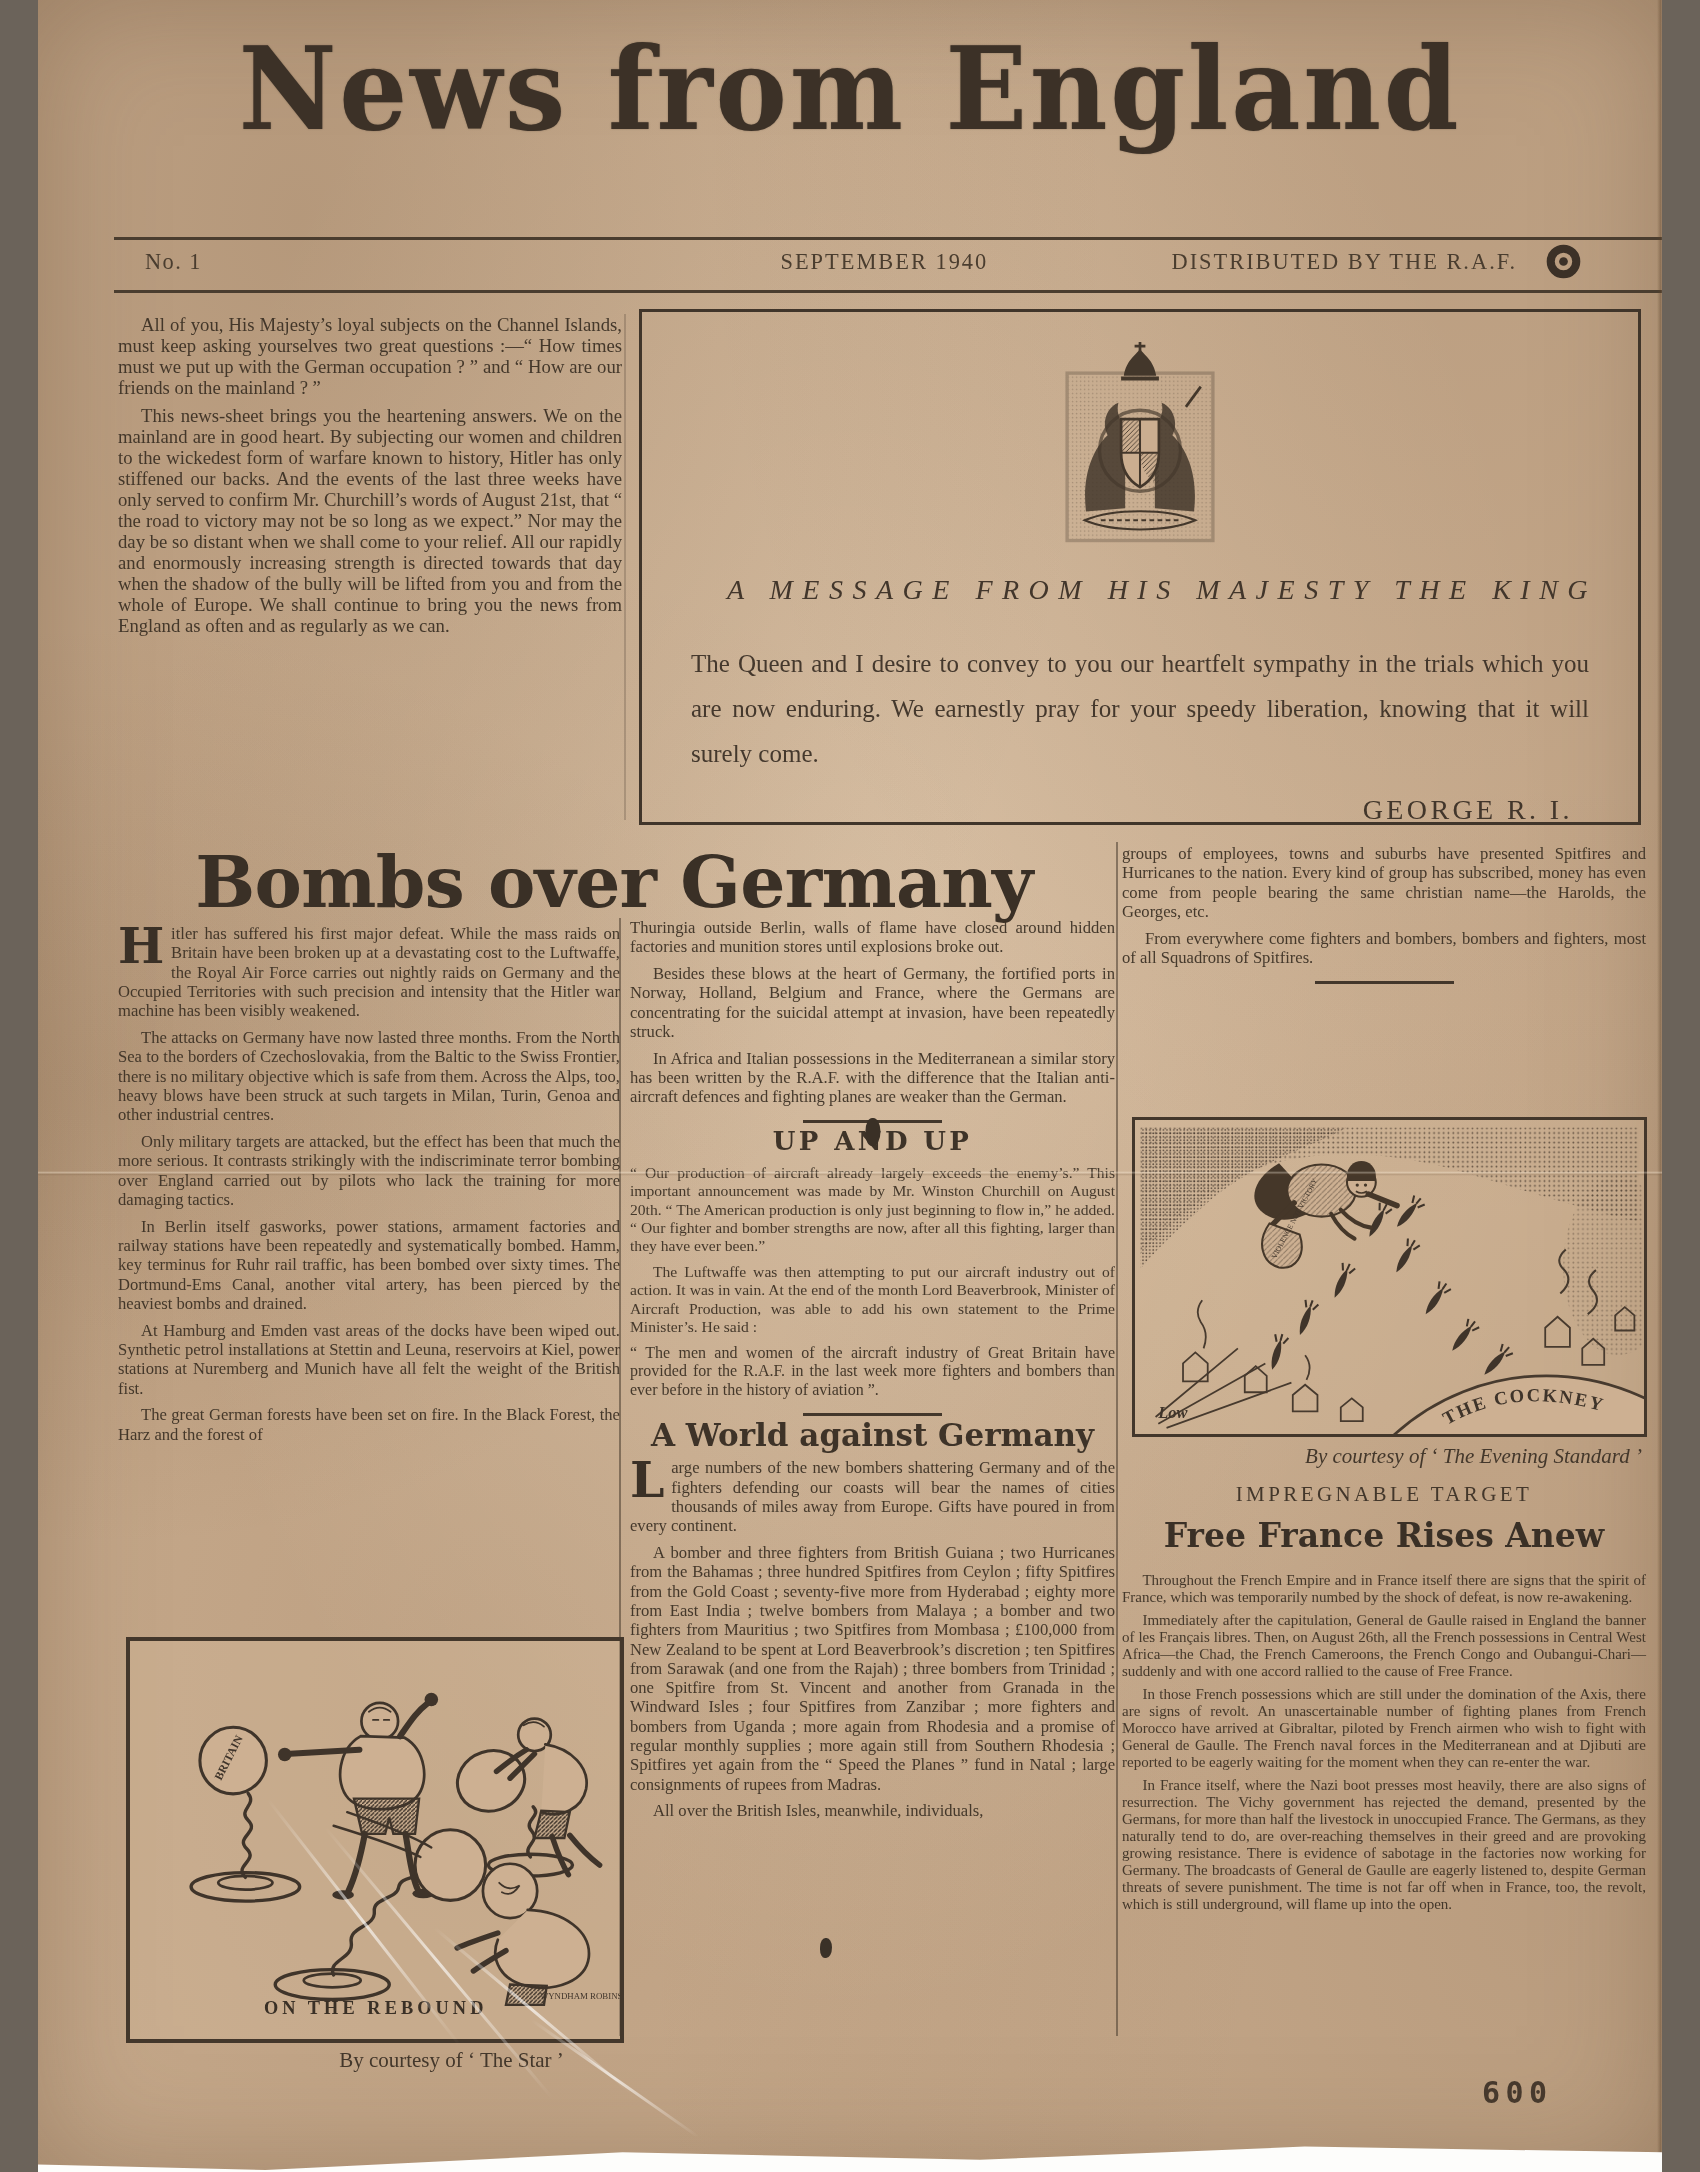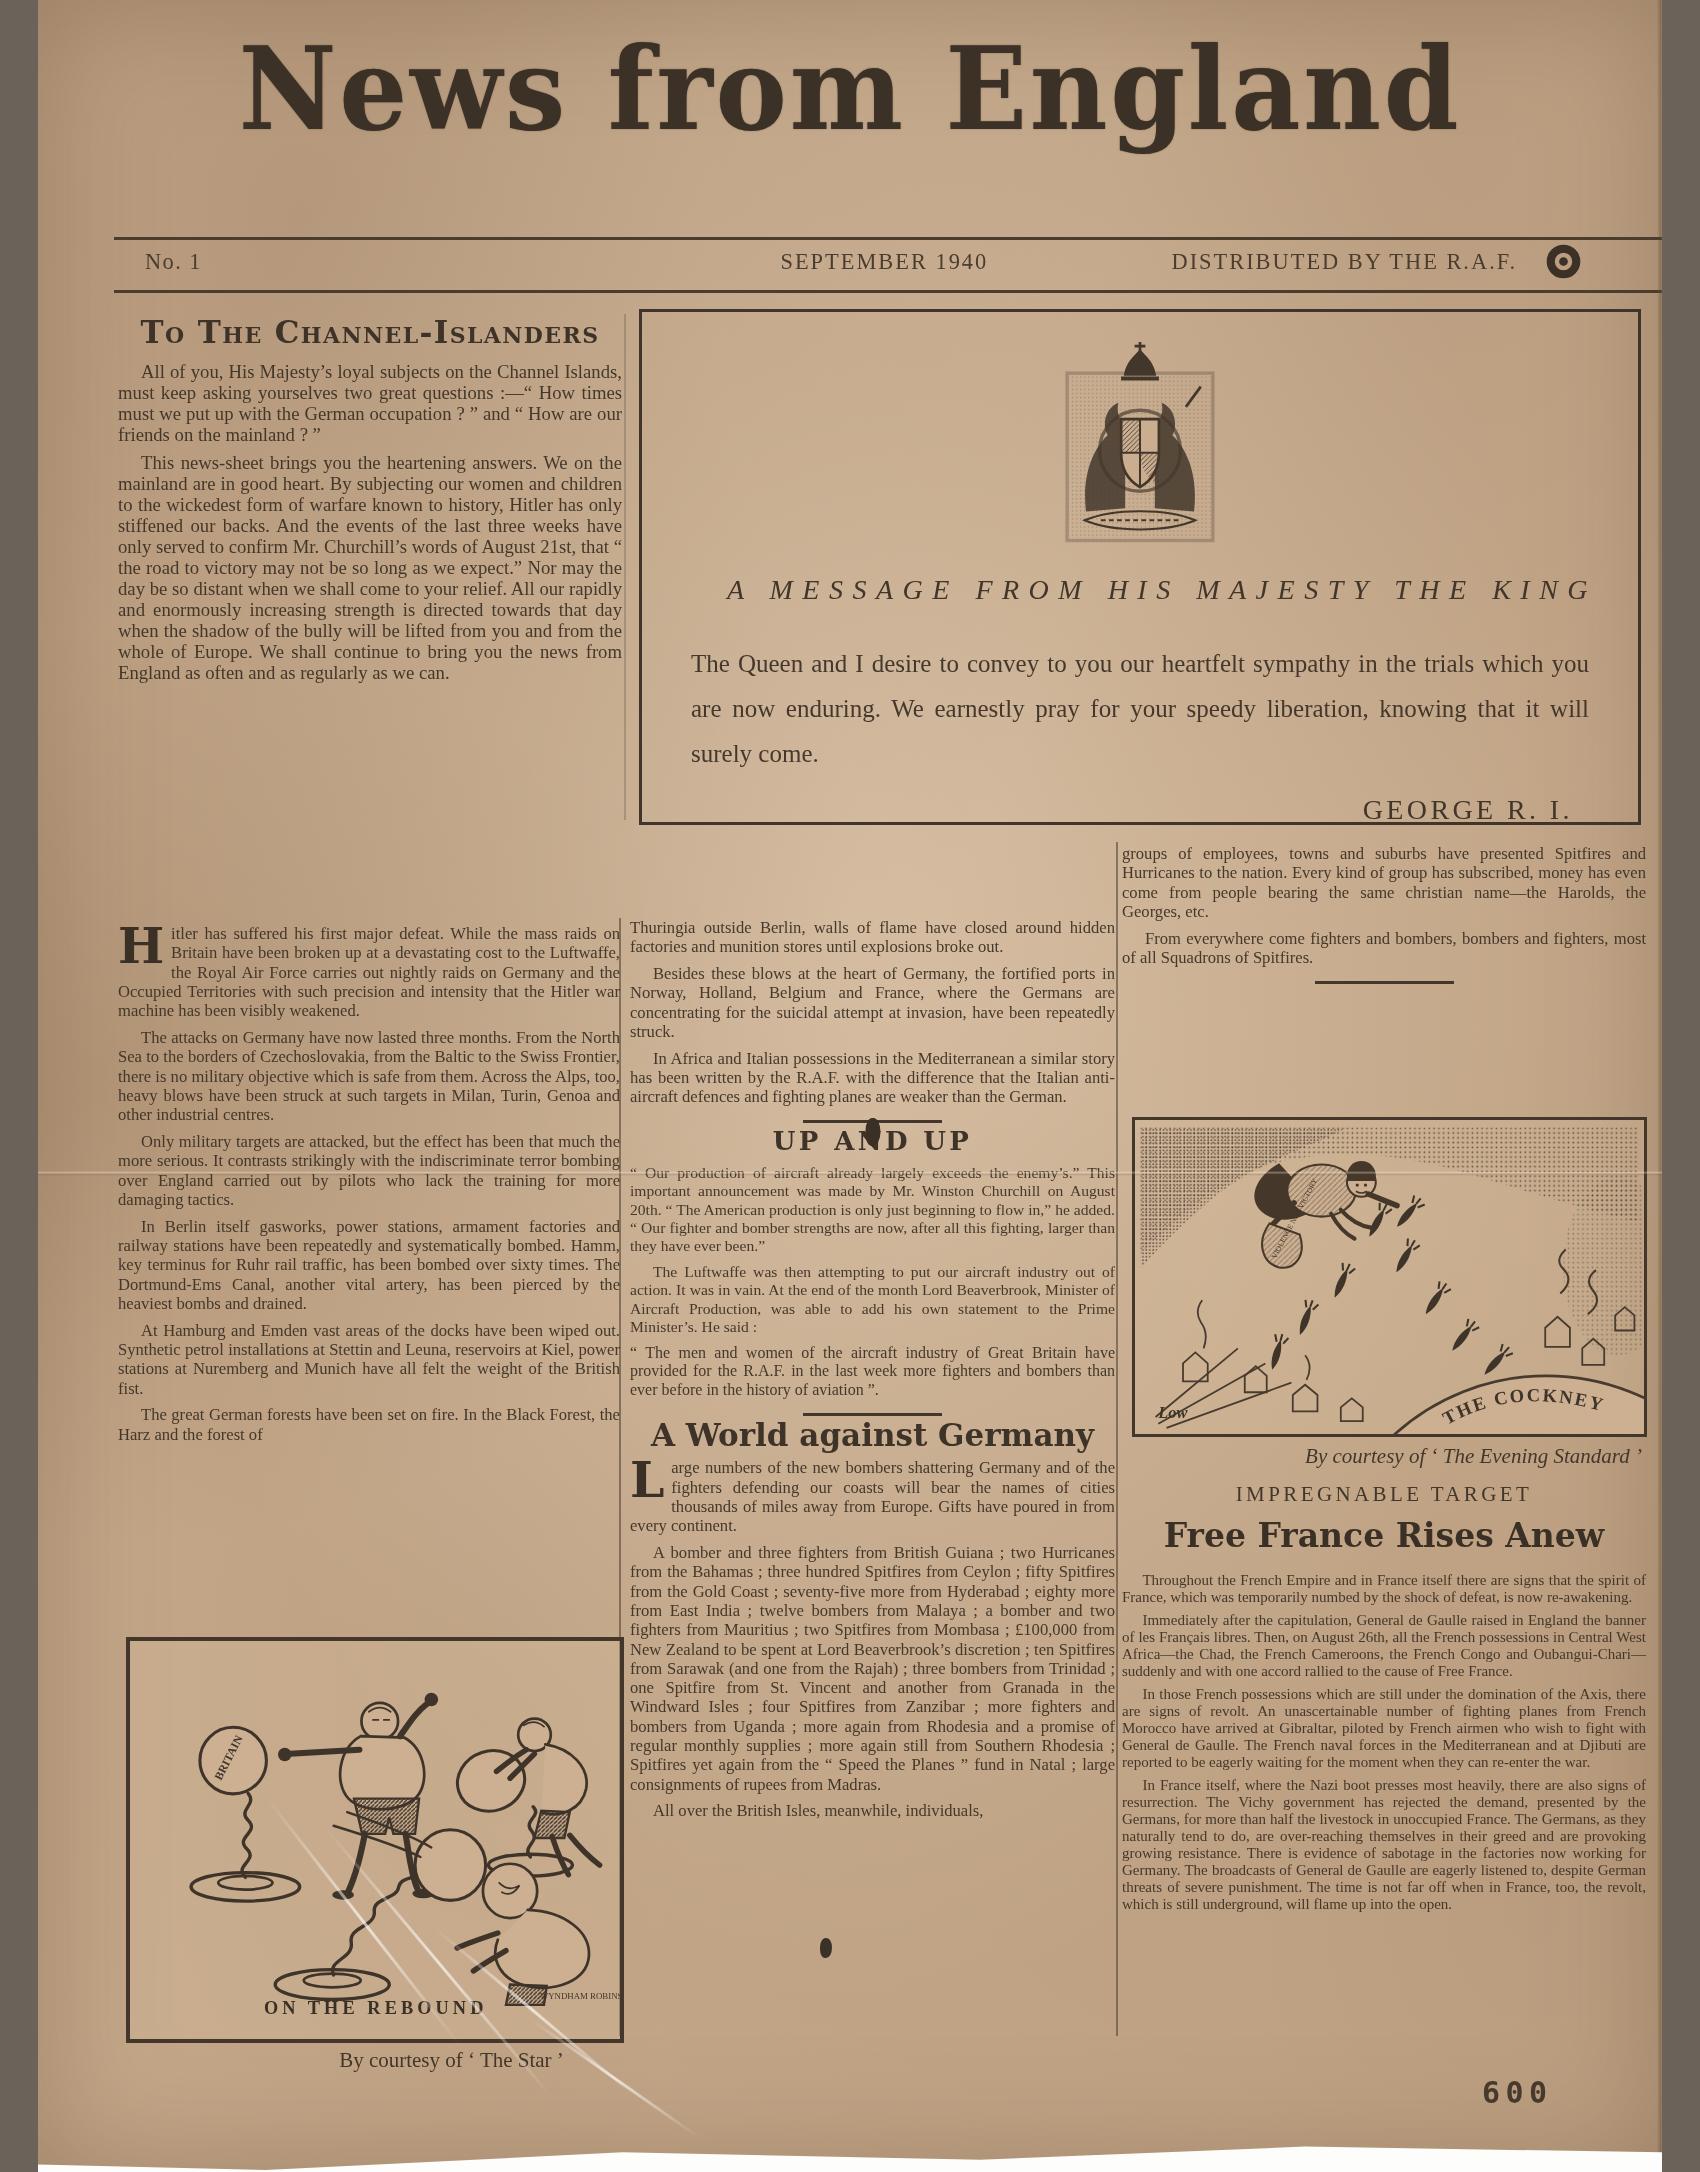--- a/index.html
+++ b/index.html
@@ -117,21 +117,20 @@
     <span class="abs date">SEPTEMBER 1940</span>
     <span class="abs dist">DISTRIBUTED BY THE R.A.F.</span>
     <svg class="abs roundel" viewBox="0 0 58 58">
       <circle cx="29" cy="29" r="19" fill="none" stroke="#3c3127" stroke-width="12"></circle>
       <circle cx="29" cy="29" r="6.5" fill="#3c3127"></circle>
     </svg>
   </div>
   <div class="abs hrule" style="top:290px;left:76px;width:1549px;"></div>
 
   <div class="abs ci">
-    <h2 class="col-title">To The Channel-Islanders</h2>
     <p>All of you, His Majesty’s loyal subjects on the Channel Islands, must keep asking yourselves two great questions :—“ How times must we put up with the German occupation ? ” and “ How are our friends on the mainland ? ”</p>
     <p>This news-sheet brings you the heartening answers. We on the mainland are in good heart. By subjecting our women and children to the wickedest form of warfare known to history, Hitler has only stiffened our backs. And the events of the last three weeks have only served to confirm Mr. Churchill’s words of August 21st, that “ the road to victory may not be so long as we expect.” Nor may the day be so distant when we shall come to your relief. All our rapidly and enormously increasing strength is directed towards that day when the shadow of the bully will be lifted from you and from the whole of Europe. We shall continue to bring you the news from England as often and as regularly as we can.</p>
   </div>
   <div class="abs vrule" style="left:586px;top:314px;height:506px;opacity:.45;"></div>
 
   <div class="abs king">
     <svg class="crest" viewBox="0 0 240 310">
       <defs>
         <pattern id="stipC" width="6" height="6" patternUnits="userSpaceOnUse">
             <circle cx="2" cy="2" r="1.1" fill="#43372b"></circle>
@@ -153,20 +152,21 @@
       <path d="M92,118 h28 v50 h-28 z" fill="url(#hatchC)"></path>
       <path d="M120,168 c0,26 14,40 28,48 l0,-48 z" fill="url(#hatchC)"></path>
       <path d="M38,268 C80,250 160,250 202,268 C160,286 80,286 38,268 Z" fill="none" stroke="#43372b" stroke-width="3"></path>
       <line x1="62" y1="268" x2="178" y2="268" stroke="#43372b" stroke-width="3" stroke-dasharray="7 5"></line>
     </svg>
     <div class="king-caption">A MESSAGE FROM HIS MAJESTY THE KING</div>
     <p class="king-msg">The Queen and I desire to convey to you our heartfelt sympathy in the trials which you are now enduring. We earnestly pray for your speedy liberation, knowing that it will surely come.</p>
     <div class="king-sig">GEORGE R. I.</div>
   </div>
 
+  <div class="abs bombs-head">Bombs over Germany</div>
 
   <div class="abs col col1m">
     <p class="dc">Hitler has suffered his first major defeat. While the mass raids on Britain have been broken up at a devastating cost to the Luftwaffe, the Royal Air Force carries out nightly raids on Germany and the Occupied Territories with such precision and intensity that the Hitler war machine has been visibly weakened.</p>
     <p>The attacks on Germany have now lasted three months. From the North Sea to the borders of Czechoslovakia, from the Baltic to the Swiss Frontier, there is no military objective which is safe from them. Across the Alps, too, heavy blows have been struck at such targets in Milan, Turin, Genoa and other industrial centres.</p>
     <p>Only military targets are attacked, but the effect has been that much the more serious. It contrasts strikingly with the indiscriminate terror bombing over England carried out by pilots who lack the training for more damaging tactics.</p>
     <p>In Berlin itself gasworks, power stations, armament factories and railway stations have been repeatedly and systematically bombed. Hamm, key terminus for Ruhr rail traffic, has been bombed over sixty times. The Dortmund-Ems Canal, another vital artery, has been pierced by the heaviest bombs and drained.</p>
     <p>At Hamburg and Emden vast areas of the docks have been wiped out. Synthetic petrol installations at Stettin and Leuna, reservoirs at Kiel, power stations at Nuremberg and Munich have all felt the weight of the British fist.</p>
     <p>The great German forests have been set on fire. In the Black Forest, the Harz and the forest of</p>
   </div>
 

